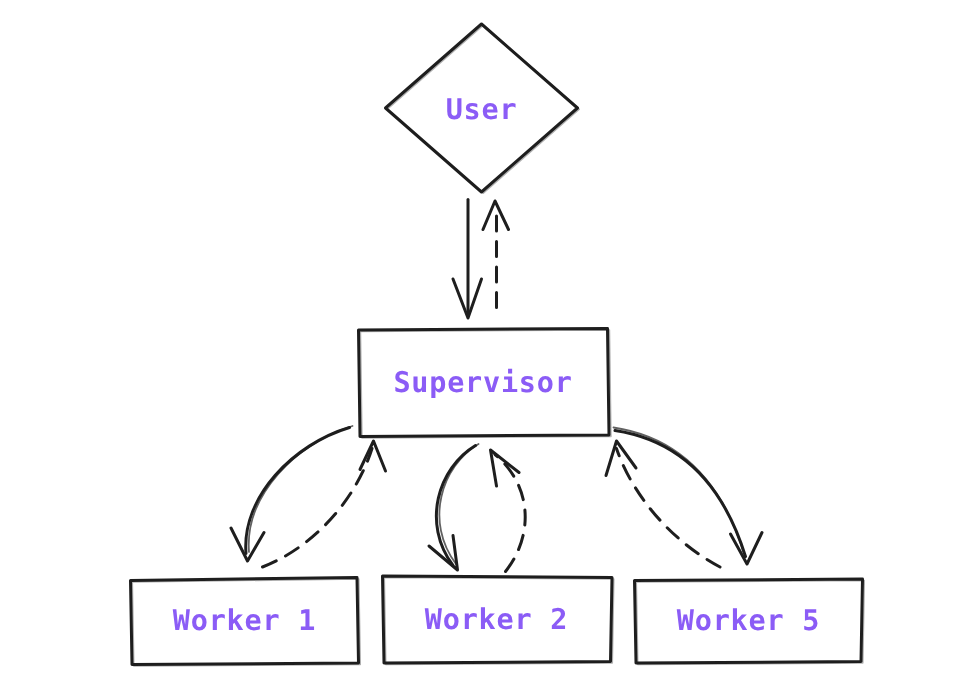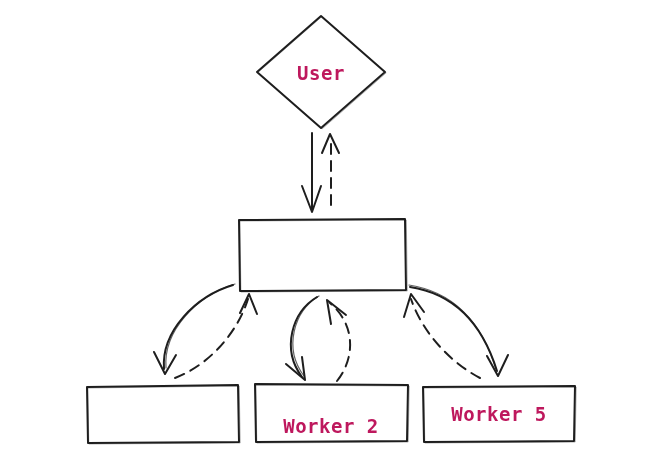--- a/index.html
+++ b/index.html
@@ -2,21 +2,21 @@
 <html><head>
 <meta charset="utf-8">
 <style>
   html, body { margin: 0; padding: 0; background: #ffffff; }
   .canvas {
     position: relative;
     width: 647px;
     height: 456px;
     background: #ffffff;
     font-family: "DejaVu Sans Mono", monospace;
-    color: #be185d;
+    color: #8b5cf6;
     overflow: hidden;
   }
   .diagram-svg { position: absolute; left: 0; top: 0; }
   .node-label {
     position: absolute;
     transform: translate(-50%, -50%);
     font-size: 19px;
     font-weight: 600;
     letter-spacing: 0.5px;
     white-space: nowrap;
@@ -92,18 +92,20 @@
     </g>
 
     <g>
       <path d="M480 378 C448 361 422 331 411 299" stroke-dasharray="10 7"></path>
       <path d="M404 317 L411 294 L424 312"></path>
     </g>
   </svg>
 
   <div class="node-label" style="left:321px; top:73px;">User</div>
 
+  <div class="node-label" style="left:322px; top:255px;">Supervisor</div>
 
+  <div class="node-label" style="left:163px; top:414px;">Worker 1</div>
 
-  <div class="node-label" style="left:331px; top:413px;margin-top:13px;">Worker 2</div>
+  <div class="node-label" style="left:331px; top:413px;">Worker 2</div>
 
   <div class="node-label" style="left:499px; top:414px;">Worker 5</div>
 </div>
 
 </body></html>

